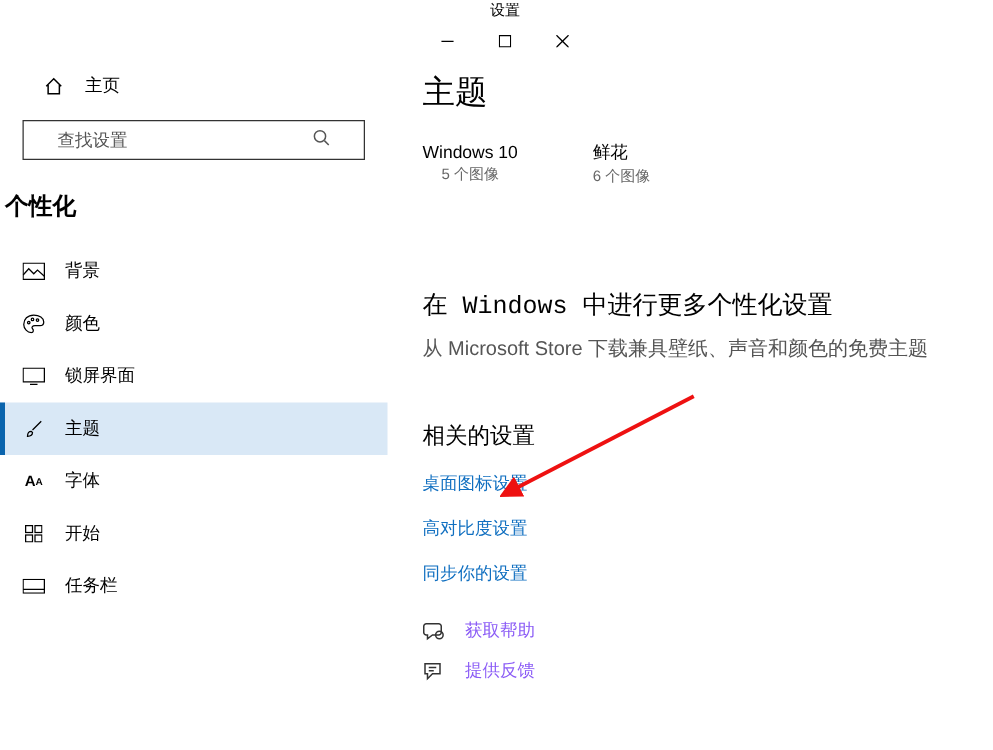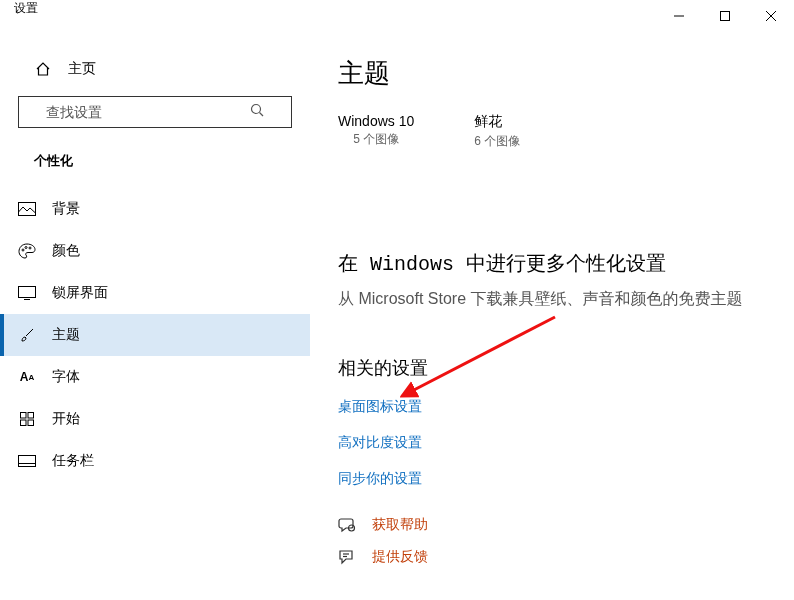--- a/index.html
+++ b/index.html
@@ -1,52 +1,52 @@
 <!DOCTYPE html>
 <html><head>
 <meta charset="utf-8">
 <style>
   * { box-sizing: border-box; margin: 0; padding: 0; font-family: "Segoe UI", "Microsoft YaHei", sans-serif; }
   html, body { width: 794px; height: 600px; background: #fff; overflow: hidden; }
 
   .window { width: 794px; height: 600px; display: flex; flex-direction: column; }
 
-  .titlebar { height: 32px; display: flex; justify-content: space-between; padding-left: 14px; }
+  .titlebar { height: 32px; display: flex; align-items: center; justify-content: space-between; padding-left: 14px; flex-direction: column; }
   .titlebar .title { font-size: 12px; color: #000; }
   .winbtns { display: flex; }
   .winbtn { width: 46px; height: 32px; display: flex; align-items: center; justify-content: center; }
   .winbtn svg { display: block; }
 
   .body { flex: 1; display: flex; }
 
   .sidebar { width: 310px; padding-top: 20px; position: relative; }
   .home { display: flex; align-items: center; gap: 16px; padding: 8px 34px; font-size: 14px; color: #000; }
   .search { margin: 10px 18px 18px; border: 1px solid #333; height: 32px; display: flex; align-items: center; padding: 0 27px; }
   .search input { flex: 1; border: none; outline: none; font-size: 14px; background: transparent; }
   .search input::placeholder { color: #555; }
-  .cat { padding: 6px 34px 18px; font-size: 13px; font-weight: 600; color: #000; }
+  .cat { padding: 6px 4px 18px; font-size: 19px; font-weight: 600; color: #000; }
 
   .navitem { display: flex; align-items: flex-start; gap: 16px; padding: 12px 18px; font-size: 14px; color: #000; position: relative; }
   .navitem.sel { background: #d9e8f6; }
   .navitem.sel::before { content: ""; position: absolute; left: 0; top: 0; bottom: 0; width: 4px; background: #0a64ad; }
   .navicon { width: 18px; height: 18px; display: flex; align-items: center; justify-content: center; color: #000; }
 
   .main { flex: 1; padding: 24px 0 0 28px; }
   .h1 { font-size: 26px; font-weight: 400; margin-bottom: 22px; }
-  .themes { display: flex; gap: 60px; margin-bottom: 100px; }
+  .themes { display: flex; gap: 60px; margin-bottom: 80px; }
   .theme .tname { font-size: 14px; color: #000; }
   .theme .tcount { font-size: 12px; color: #666; margin-top: 2px; text-align: center; }
 
   .h2 { font-size: 20px; font-weight: 400; margin-bottom: 12px; font-family: Liberation Mono, monospace; }
   .sub { font-size: 16px; color: #555; margin-bottom: 46px; }
 
   .h3 { font-size: 18px; margin-bottom: 18px; font-weight: 400;}
   .link { display: block; font-size: 14px; color: #106fc0; margin-bottom: 18px; text-decoration: none; }
 
-  .fb { display: flex; align-items: center; gap: 16px; font-size: 14px; color: #c2410c; margin-top: 28px; margin-bottom: 14px; }
+  .fb { display: flex; align-items: center; gap: 16px; font-size: 14px; color: #8b5cf6; margin-top: 28px; margin-bottom: 14px; }
   .fbicon { width: 18px; height: 18px; color: #333; display:flex; align-items:center; justify-content:center;}
 
   
   .arrow { position: absolute; pointer-events: none; }
 </style>
 </head>
 <body>
 
 <div class="window">
 

